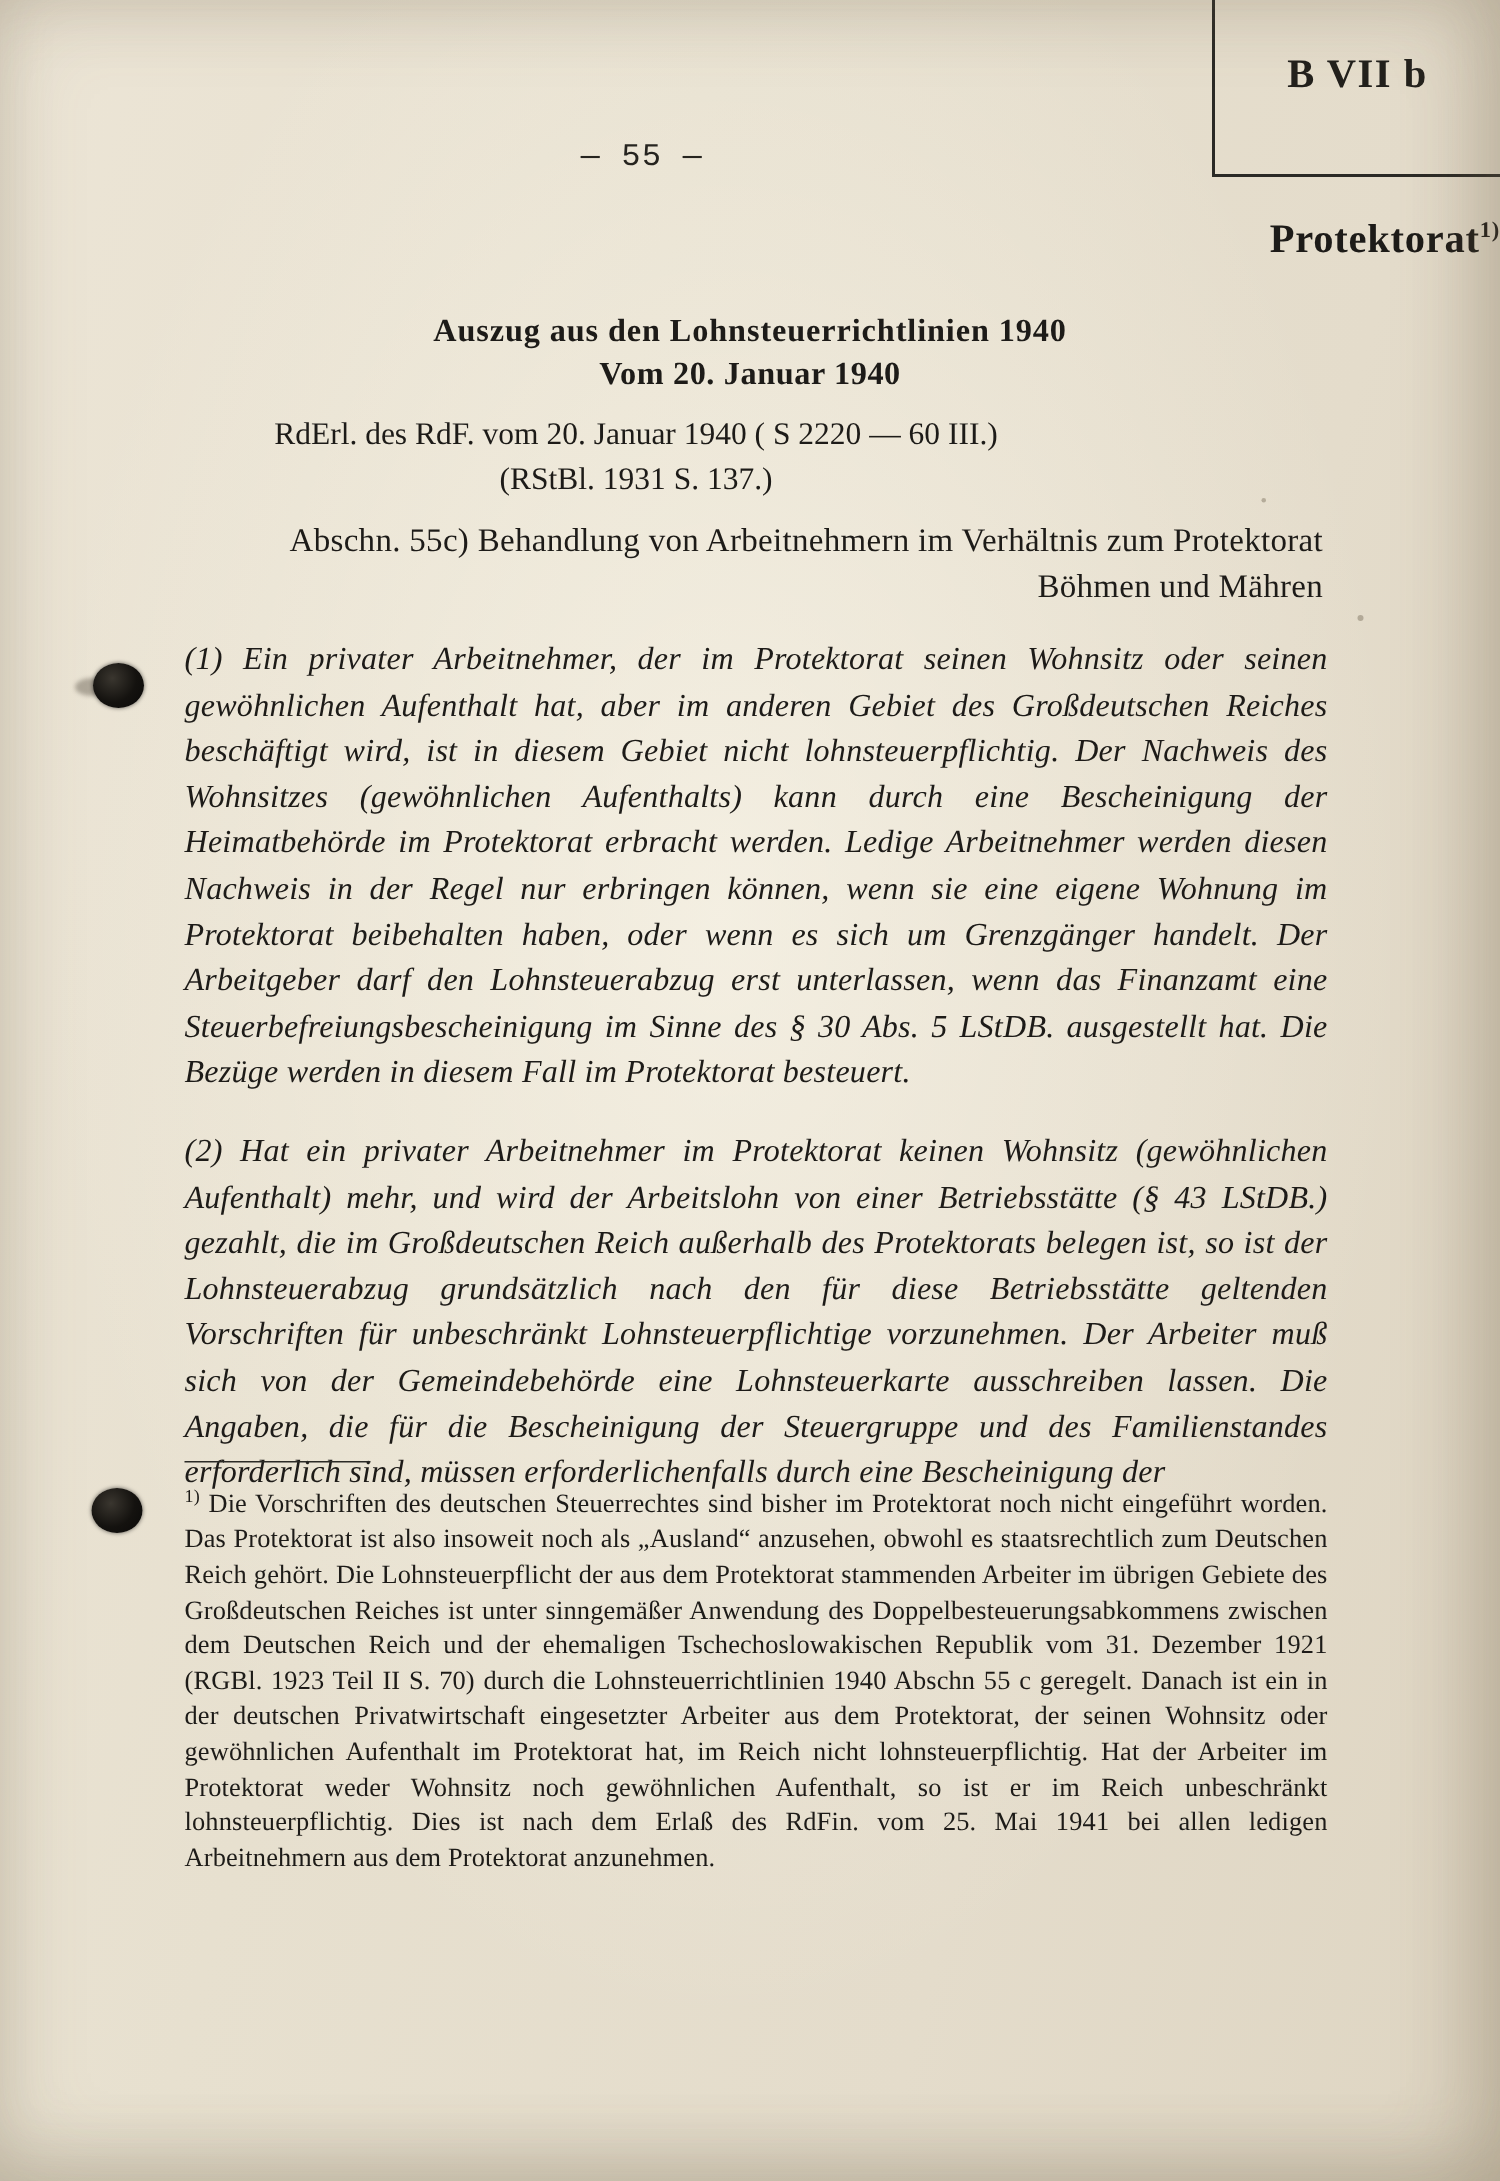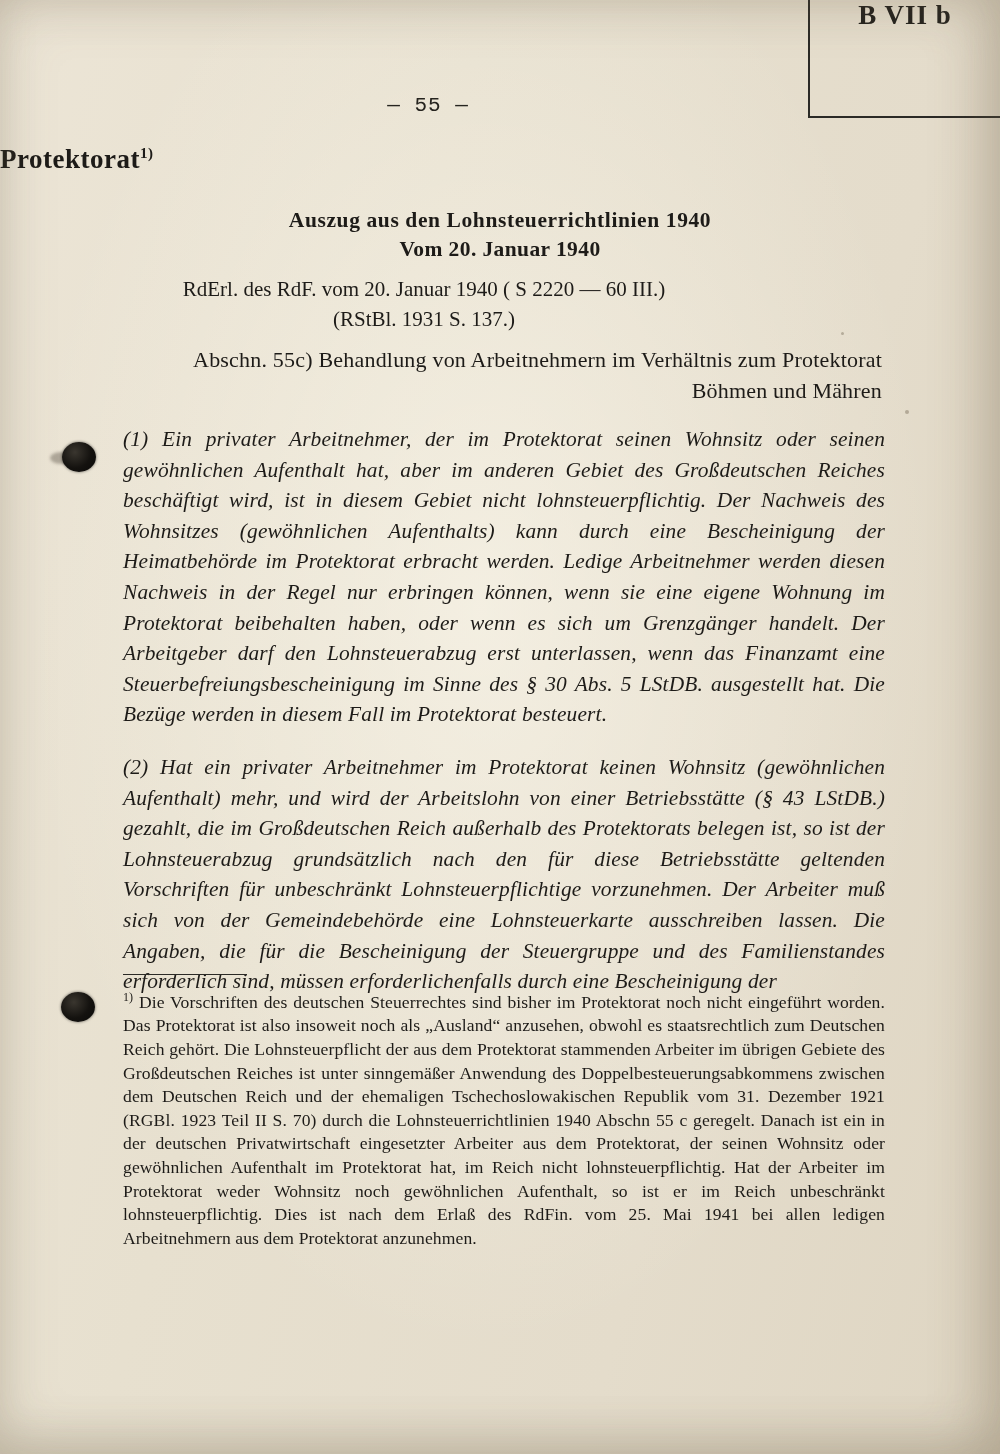--- a/index.html
+++ b/index.html
@@ -43,20 +43,21 @@
   .corner-box {
     position: absolute;
     right: 0;
     top: 0;
     width: 192px;
     height: 118px;
     border-left: 2px solid #2b2a26;
     border-bottom: 2px solid #2b2a26;
     box-sizing: border-box;
     display: flex;
+    align-items: center;
     justify-content: center;
   }
   .corner-box .code {
     font-family: "Liberation Serif", serif;
     font-weight: bold;
     font-size: 27px;
     letter-spacing: 1px;
     color: #23211d;
     padding-bottom: 18px;
   }
@@ -73,21 +74,21 @@
     color: #26241f;
     font-family: Liberation Mono, monospace;
   }
 
   
   .doc-title {
     position: absolute;
     left: 0;
     top: 144px;
     width: 1000px;
-    text-align: left;
+    text-align: right;
     font-size: 27px;
     font-weight: bold;
     letter-spacing: 0.5px;
   }
   .doc-title sup {
     font-size: 15px;
     font-weight: bold;
     vertical-align: super;
   }
   .subtitle {

